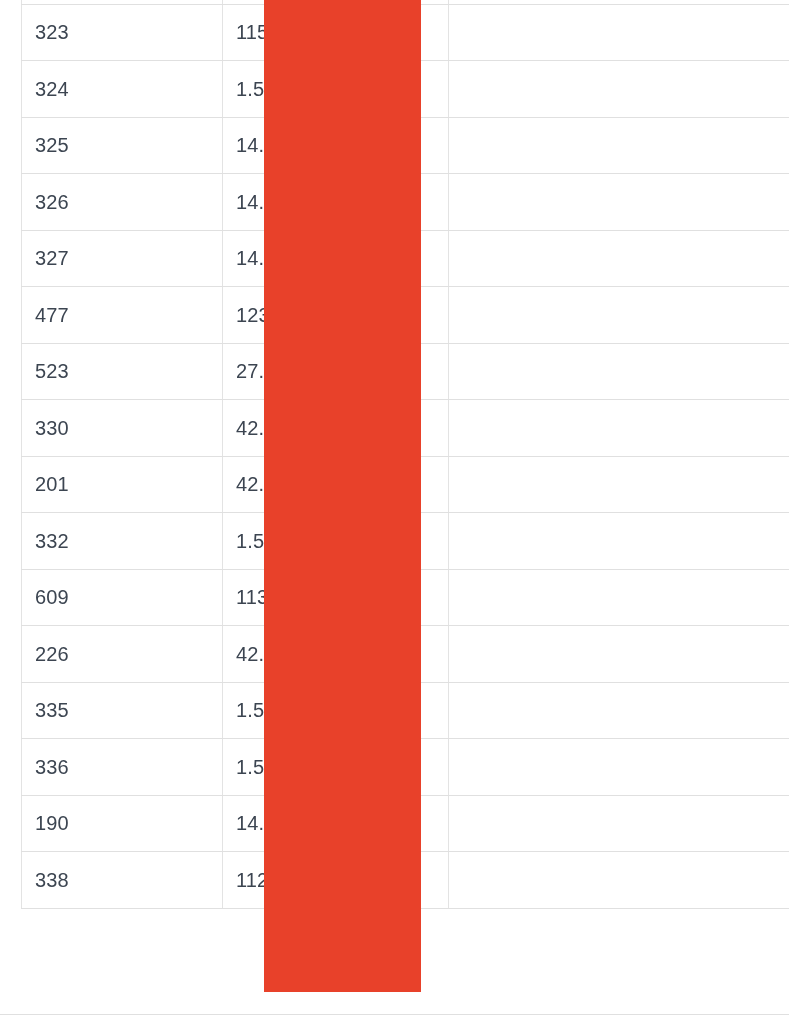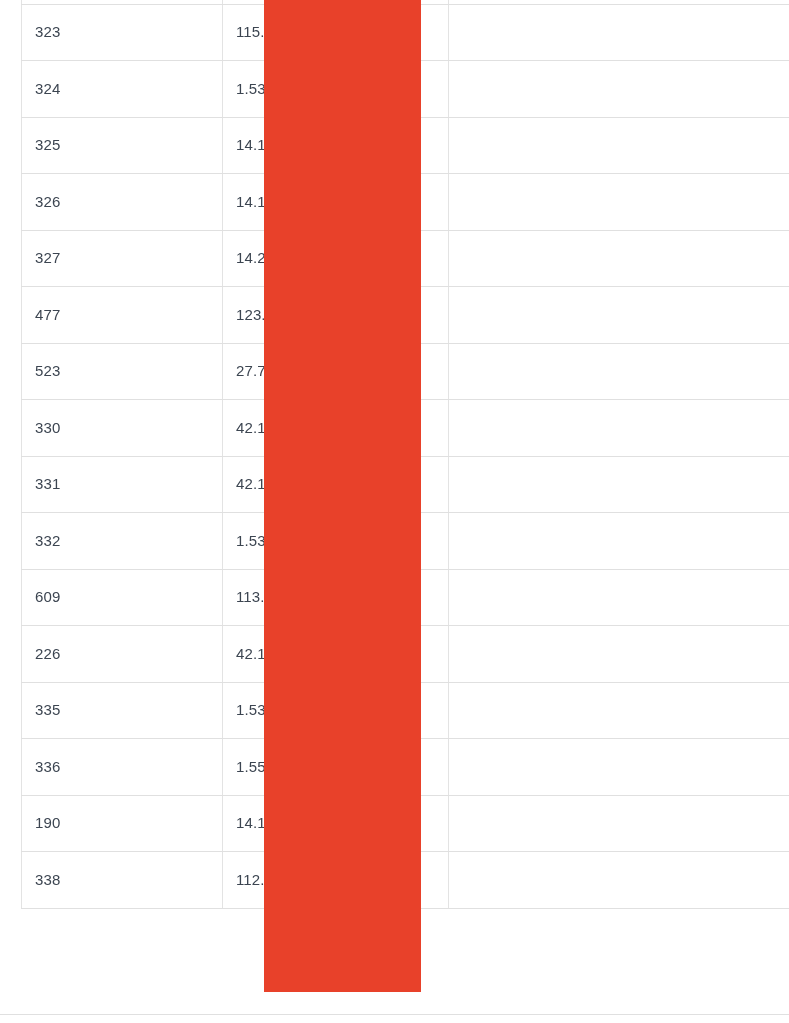--- a/index.html
+++ b/index.html
@@ -39,21 +39,21 @@
     background: #ffffff;
   }
   #data-table tr {
     height: 56.5px;
   }
   #data-table td {
     border: 1px solid #e3e3e3;
     border-top-color: #e8e8e8;
     border-bottom-color: #e0e0e0;
     padding: 0 0 0 13px;
-    font-size: 15px;
+    font-size: 20px;
     line-height: 1.2;
     color: #3c4551;
     font-weight: 400;
     letter-spacing: 0.1px;
     white-space: nowrap;
     overflow: hidden;
     vertical-align: middle;
     background: #ffffff;
   }
   #data-table td.col-index  { width: 187px; }
@@ -139,21 +139,21 @@
           <td class="col-index">523</td>
           <td class="col-value">27.72</td>
           <td class="col-extra"></td>
         </tr>
         <tr>
           <td class="col-index">330</td>
           <td class="col-value">42.1</td>
           <td class="col-extra"></td>
         </tr>
         <tr>
-          <td class="col-index">331</td>
+          <td class="col-index">201</td>
           <td class="col-value">42.1</td>
           <td class="col-extra"></td>
         </tr>
         <tr>
           <td class="col-index">332</td>
           <td class="col-value">1.533</td>
           <td class="col-extra"></td>
         </tr>
         <tr>
           <td class="col-index">609</td>

